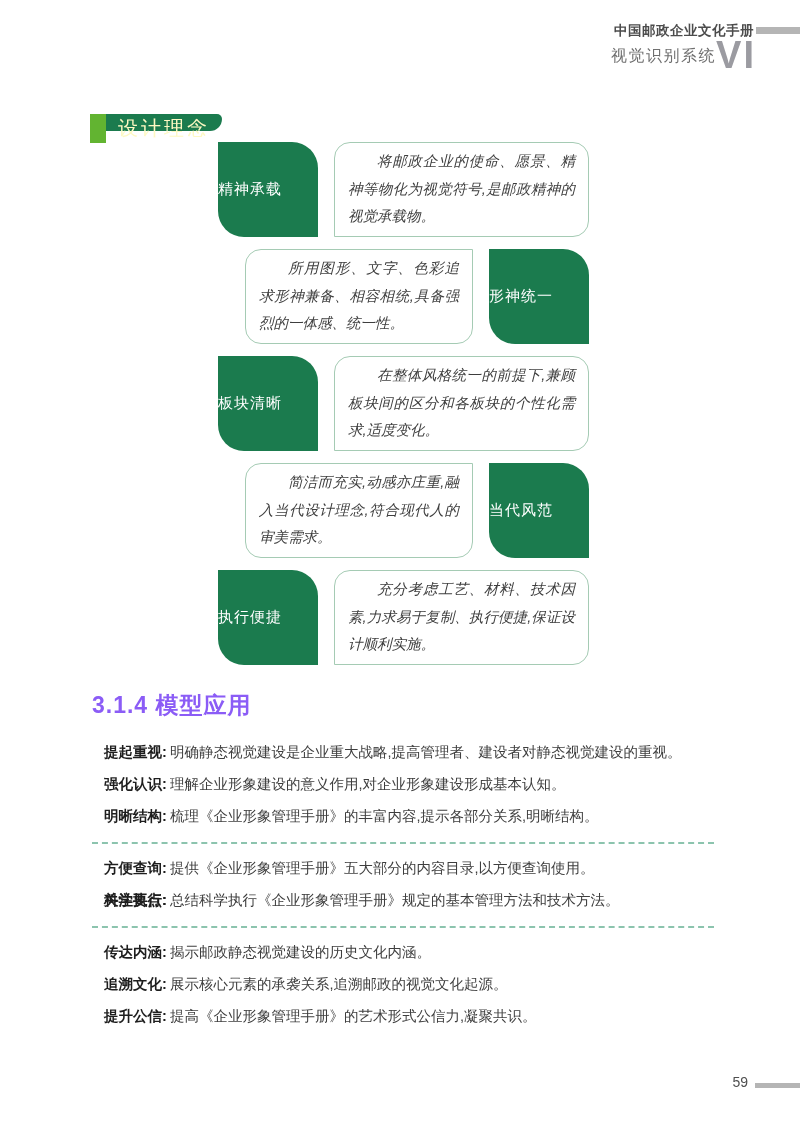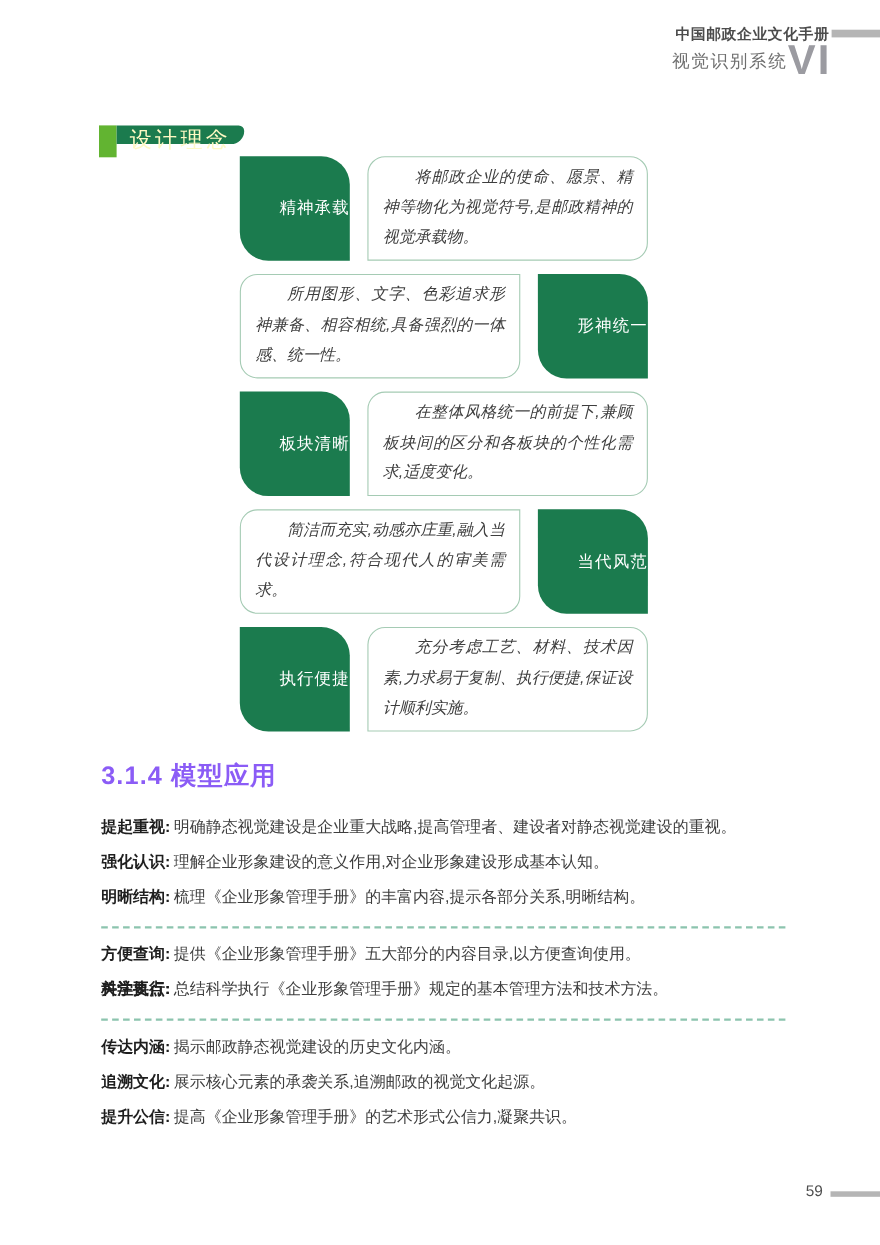--- a/index.html
+++ b/index.html
@@ -23,35 +23,35 @@
   .sec-label { position:absolute; left:90px; top:114px; display:flex; }
   .sec-accent { width:16px; height:29px; background:#62b431; }
   .sec-box { min-width:95px; height:17px; background:#1b7b4e; color:#fef9c3;
     font-size:20px; letter-spacing:3px; line-height:29px; text-align:center;
     padding:0 12px; border-radius:0 5px 12px 0; }
 
   
   .diagram { position:absolute; left:218px; top:142px; width:371px; }
   .d-row { display:flex; align-items:stretch; height:95px; margin-bottom:12px; }
   .g-box { width:100px; background:#1b7b4e; color:#ffffff; font-size:15px;
-    letter-spacing:1px; display:flex; align-items:center; justify-content:flex-end;
+    letter-spacing:1px; display:flex; align-items:center; justify-content:flex-start;
     border-radius:0 26px 0 26px; flex:0 0 100px; }
   .w-box { flex:1; border:1.4px solid #a5cbb4; background:#fff;
     display:flex; align-items:center; padding:8px 13px;font-style:italic; }
   .w-box p { font-size:14.5px; line-height:1.9; color:#3e3e3e;
     text-indent:2em; text-align:justify; width:100%; }
   .d-row.green-left  .w-box { margin-left:16px;  border-radius:16px 16px 16px 0; }
-  .d-row.green-right .w-box { margin-right:16px; border-radius:16px 0 16px 16px; }
+  .d-row.green-right .w-box { margin-right:16px; border-radius:16px 0 16px 16px;margin-left:27px; }
 
   
   .content { position:absolute; left:92px; top:690px; width:622px; }
   .m-heading { font-size:23px; font-weight:600; color:#8b5cf6;
     letter-spacing:1px; margin:0 0 16px 0; }
   .para { position:relative; padding-left:66px; font-size:14.5px;
-    line-height:30px; color:#3e3e3e; margin-bottom:2px; }
+    line-height:30px; color:#3e3e3e; margin-bottom:2px;margin-left:12px; }
   .para-label { position:absolute; left:0; top:0; font-weight:bold; color:#1e1e1e; }
   .divider { border:none; border-top:2px dashed #8cc4ae; margin:11px 0 9px 0; }
 
   
   .page-num { position:absolute; top:1074px; right:52px; font-size:14px; color:#4f4f4f; }
   .footer-bar { position:absolute; top:1083px; right:0; width:45px; height:5px; background:#b5b5b5; }
 </style>
 </head>
 <body>
 

